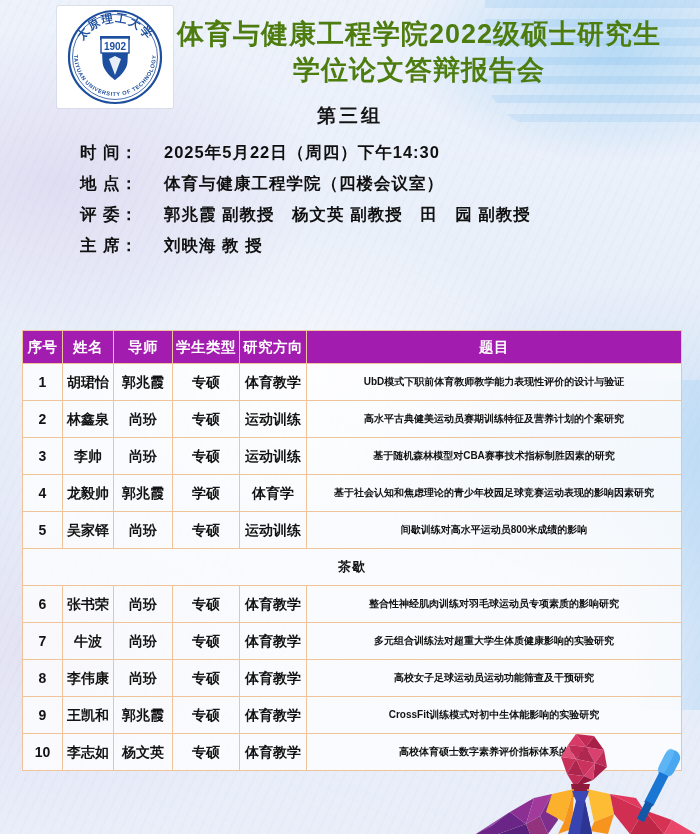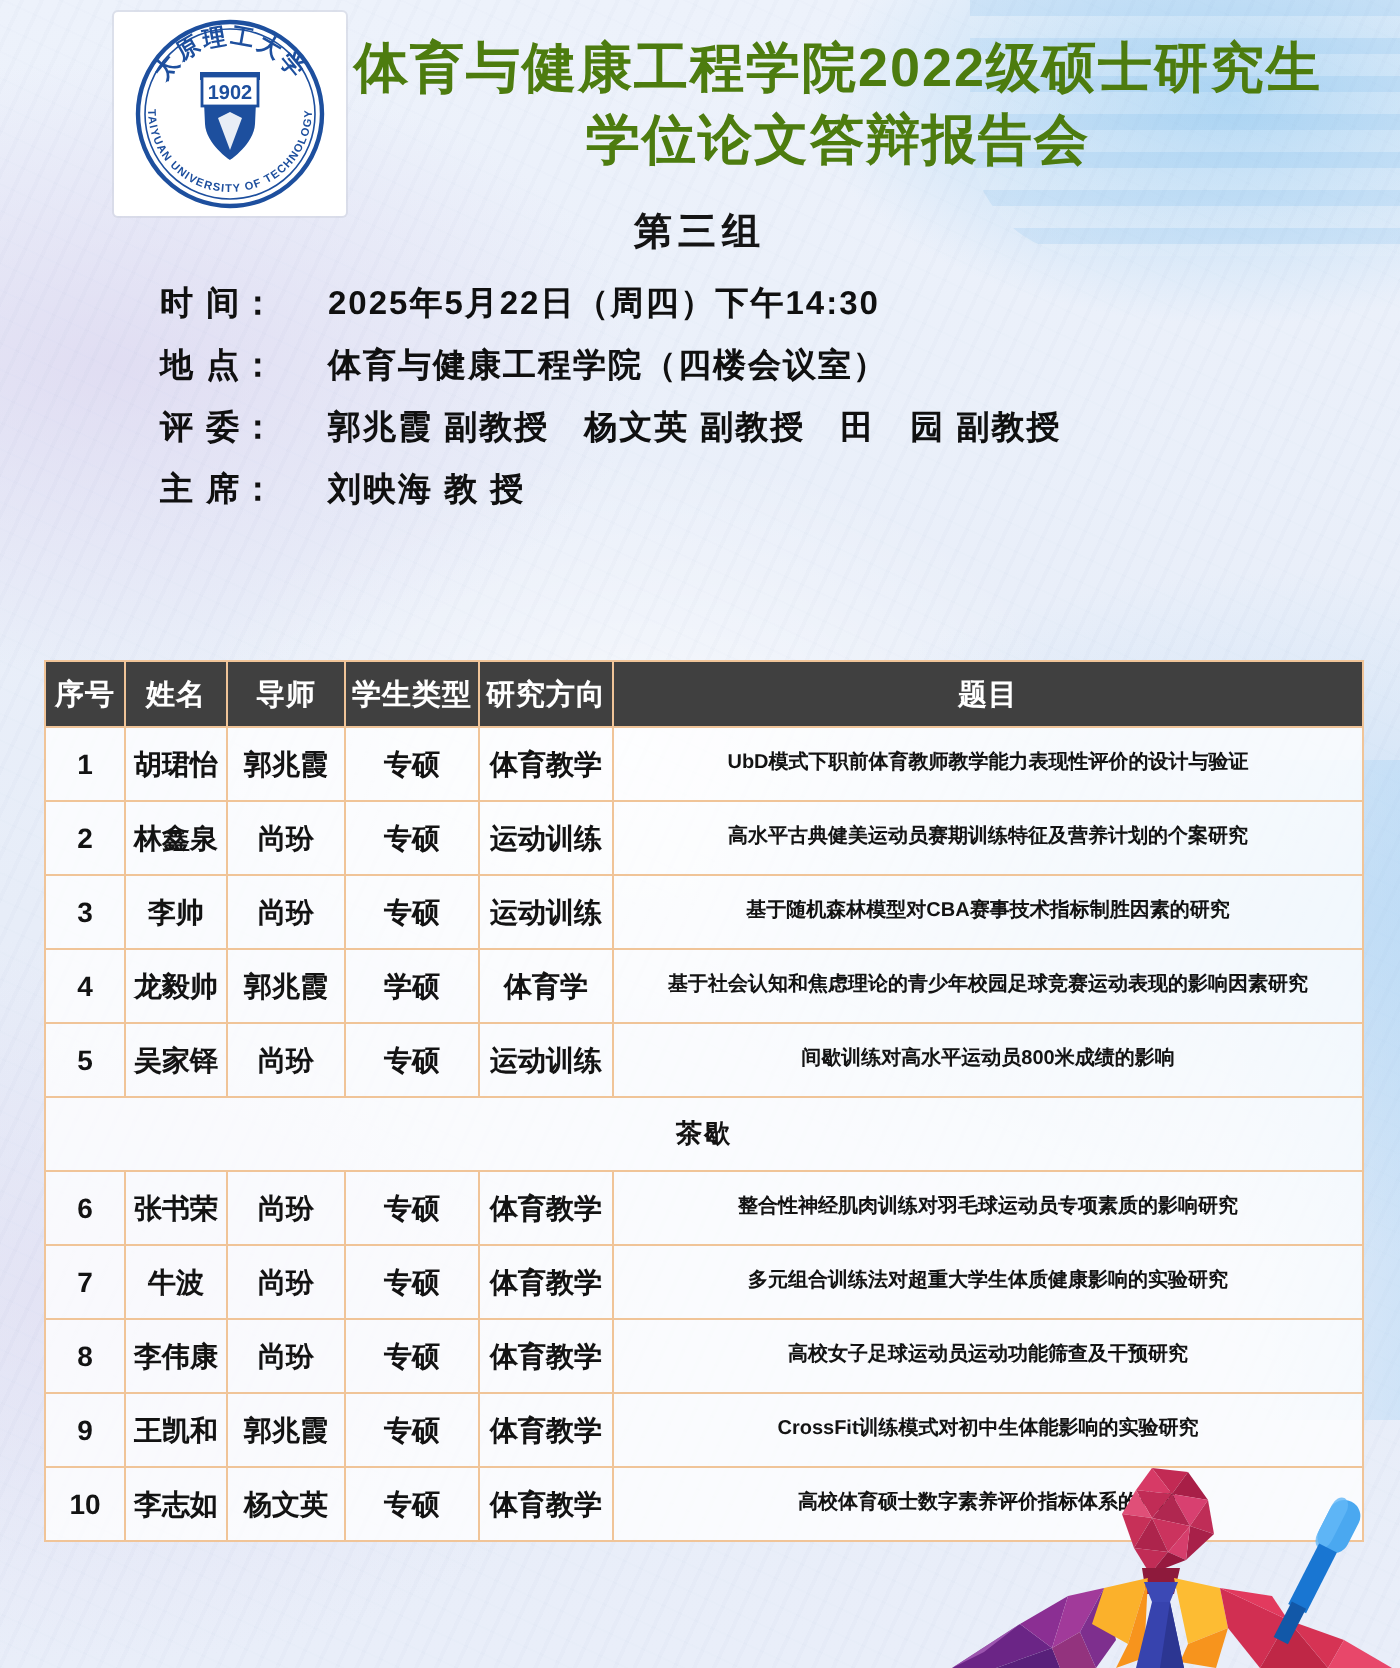--- a/index.html
+++ b/index.html
@@ -52,21 +52,21 @@
   .info-line{height:31px;line-height:31px;font-size:16.5px;color:#101010;font-weight:600;letter-spacing:1px;}
   .info-label{display:inline-block;min-width:72px;}
   .info-value{margin-left:12px;}
 
   
   table.defense{
     position:absolute;top:330px;left:22px;width:659px;
     border-collapse:collapse;table-layout:fixed;
   }
   table.defense th{
-    background:#404040;color:#ffffff;font-size:14.5px;font-weight:bold;
+    background:#a21caf;color:#ffffff;font-size:14.5px;font-weight:bold;
     height:30px;border:1px solid #f0c498;padding:1px;letter-spacing:0.5px;margin-top:41px;
   }
   table.defense td{
     background:rgba(255,255,255,0.78);border:1px solid #f0c498;
     color:#131313;font-weight:bold;text-align:center;vertical-align:middle;
     font-size:14px;line-height:1.2;padding:3px 2px;height:30px;
   }
   table.defense td.title-cell{font-size:10px;padding:2px 5px;}
   table.defense td.break-cell{height:30px;font-size:13px;letter-spacing:1px;}
 

